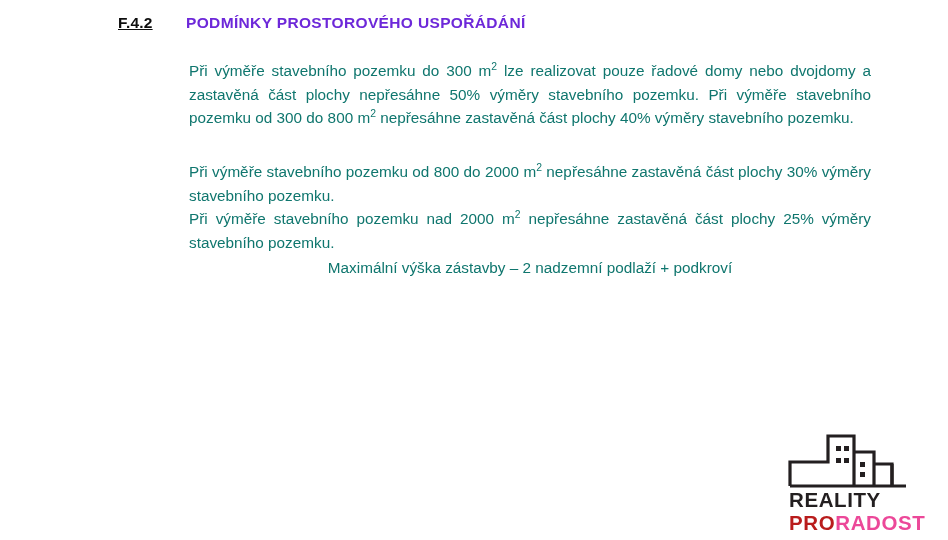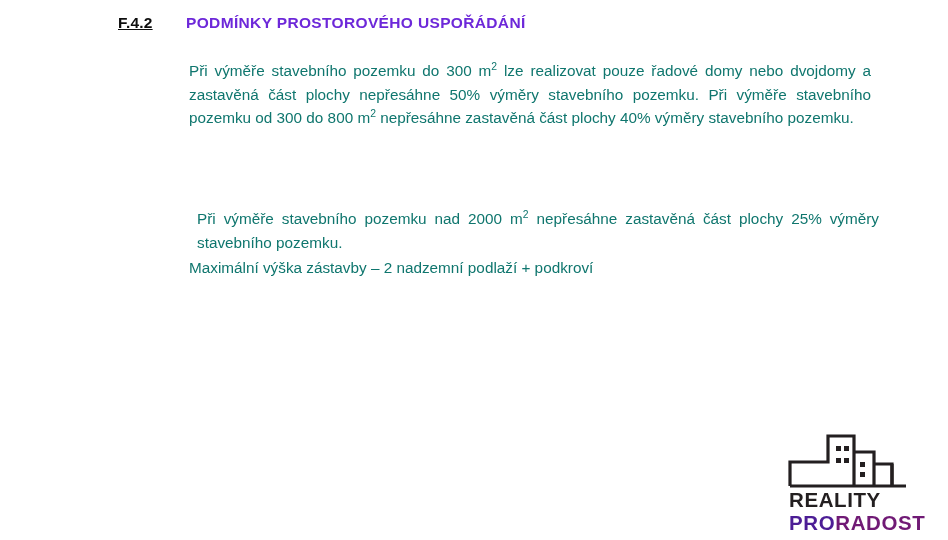--- a/index.html
+++ b/index.html
@@ -51,22 +51,22 @@
     left: 189px;
     width: 682px;
     text-align: justify;
     text-justify: inter-word;
     font-size: 15.3px;
     line-height: 23.5px;
     color: #0f766e;
   }
   .p1 { top: 44px; }
   .p2 { top: 145px; }
-  .p3 { top: 192px; margin-left: 8px; }
-  .p4 { top: 241px; text-align: left; }
+  .p3 { top: 192px; }
+  .p4 { top: 241px; text-align: center; }
 
   .body-block sup {
     font-size: 0.68em;
     vertical-align: super;
     line-height: 0;
   }
 
   
   .logo {
     position: absolute;
@@ -87,35 +87,36 @@
     left: 7px;
     top: 56px;
     width: 150px;
     font-weight: bold;
     font-size: 20.5px;
     letter-spacing: 0.6px;
     line-height: 23px;
     color: #231f20;
   }
   .logo-text .line2 { display: block; }
-  .logo-text .pro { color: #4c1d95; }
-  .logo-text .radost { color: #701a75; }
+  .logo-text .pro { color: #b91c1c; }
+  .logo-text .radost { color: #ec4899; }
 </style>
 </head>
 <body>
 
 <div class="page">
 
   <div class="section-heading">
     <span class="section-number">F.4.2</span>
     <span class="section-title">PODMÍNKY PROSTOROVÉHO USPOŘÁDÁNÍ</span>
   </div>
 
   <p class="body-block p1">Při výměře stavebního pozemku do 300 m<sup>2</sup> lze realizovat pouze řadové domy nebo dvojdomy  a zastavěná část plochy nepřesáhne 50% výměry stavebního pozemku. Při výměře stavebního pozemku od 300 do 800 m<sup>2</sup> nepřesáhne zastavěná část plochy 40% výměry stavebního pozemku.</p>
 
+  <p class="body-block p2">Při výměře stavebního pozemku od 800 do 2000 m<sup>2</sup> nepřesáhne zastavěná část plochy 30% výměry stavebního pozemku.</p>
 
   <p class="body-block p3">Při výměře stavebního pozemku nad 2000 m<sup>2</sup> nepřesáhne zastavěná část plochy 25% výměry stavebního pozemku.</p>
 
   <p class="body-block p4">Maximální výška zástavby – 2 nadzemní podlaží + podkroví</p>
 
   <div class="logo">
     <div class="logo-mark">
       <svg viewBox="0 0 120 56" width="120" height="56" aria-hidden="true">
         <g fill="none" stroke="#231f20" stroke-width="3.2" stroke-linejoin="miter" stroke-linecap="butt">
           <polyline points="2,54 2,30 40,30 40,4 66,4 66,54"></polyline>

